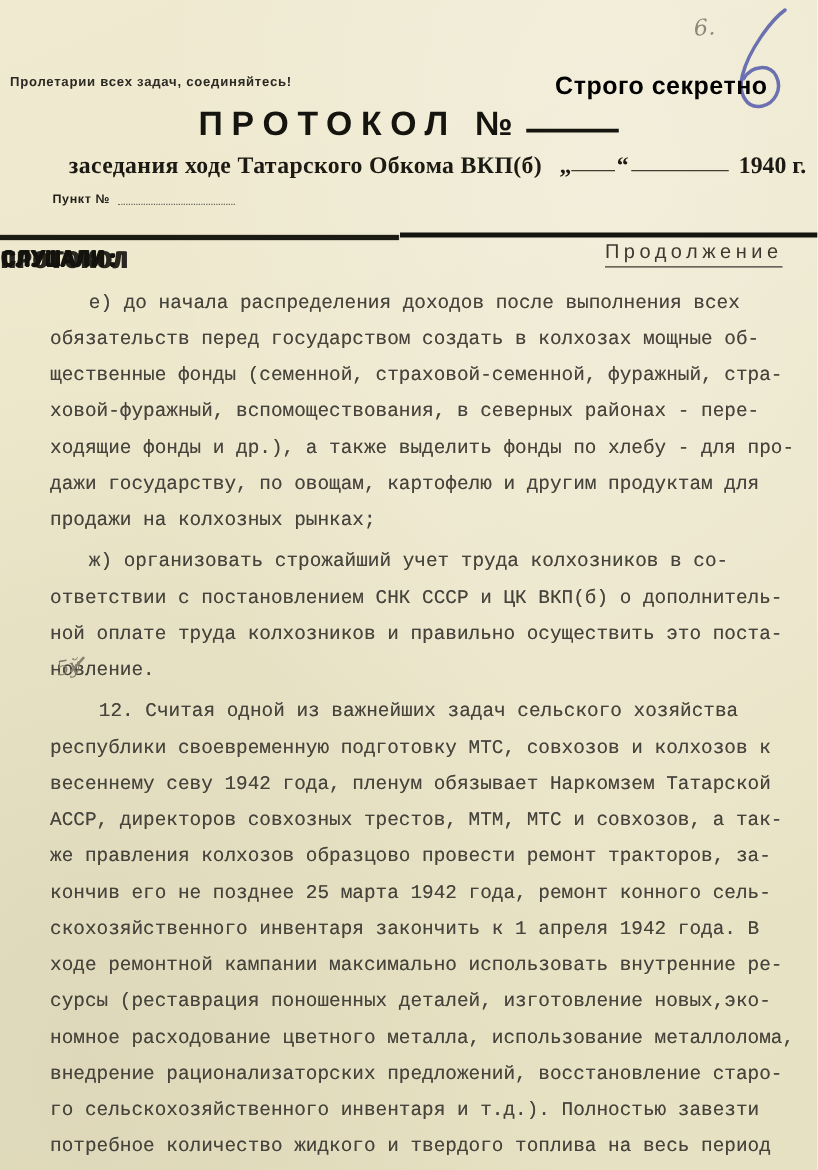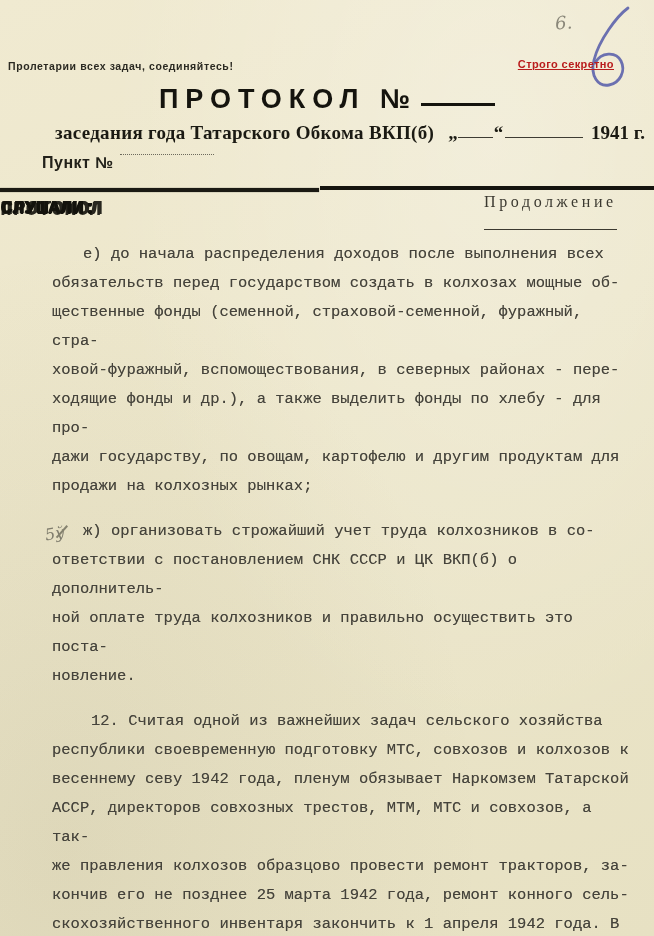--- a/index.html
+++ b/index.html
@@ -19,23 +19,22 @@
     transform:rotate(-4deg);
   }
   .ink-six{position:absolute;left:583px;top:3px;}
   .slogan{
     position:absolute;left:8px;top:60px;
     font-size:10.5px;font-weight:bold;letter-spacing:0.6px;
     color:#2b2a22;
   }
   .classification{
     position:absolute;right:40px;top:58px;
-    font-size:11px;font-weight:bold;letter-spacing:0.4px;
-    color:#b91c1c;
-    text-decoration:underline;
+    font-size:20px;font-weight:bold;letter-spacing:0.4px;
+    color:#000000;
   }
   .title-row{
     position:absolute;left:0;top:84px;width:654px;
     display:flex;justify-content:center;align-items:baseline;
   }
   .title-main{
     font-size:27px;font-weight:bold;letter-spacing:7px;
     color:#15140e;
   }
   .title-no-blank{
@@ -49,22 +48,22 @@
     display:flex;align-items:baseline;white-space:nowrap;
   }
   .subtitle-prefix{letter-spacing:0.3px;}
   .q-open{margin-left:14px;}
   .date-blank-1{display:inline-block;width:38px;border-bottom:1.6px solid #3e3c33;height:1px;transform:translateY(-1px);}
   .q-close{margin-left:1px;}
   .date-blank-2{display:inline-block;width:84px;border-bottom:1.6px solid #3e3c33;height:1px;margin-left:2px;transform:translateY(-1px);}
   .year{margin-left:8px;}
   .punkt-row{
     position:absolute;left:42px;top:154px;
-    font-size:16px;font-weight:bold;color:#22211a;
-    display:flex;align-items:flex-start;letter-spacing:0.5px;
+    font-size:10px;font-weight:bold;color:#22211a;
+    display:flex;align-items:flex-end;letter-spacing:0.5px;
   }
   .punkt-blank{display:inline-block;width:94px;border-bottom:1.5px dotted #6d6a5c;height:1px;margin-left:6px;transform:translateY(-1px);}
   .rule{position:absolute;left:0;top:185px;width:654px;height:8px;}
   .rule .seg-left{position:absolute;left:0;top:3px;width:319px;height:4px;background:#1b1a13;box-shadow:0 0 1px #1b1a13;}
   .rule .seg-right{position:absolute;left:320px;top:1px;width:334px;height:3.5px;background:#15140e;}
   .struck-wrap{
     position:absolute;left:1px;top:197px;height:20px;
     font-family:"Liberation Mono","DejaVu Sans Mono",monospace;
     font-size:19px;font-weight:bold;color:#14130d;
   }
@@ -73,31 +72,31 @@
     letter-spacing:0.5px;
   }
   .struck-x{
     position:absolute;left:0;top:1px;letter-spacing:1.4px;
     color:#14130d;opacity:0.9;
     text-shadow:0.8px 0 #14130d,-0.8px 0.5px #14130d;
     transform:scaleY(1.05);
   }
   .continuation{
     position:absolute;left:484px;top:193px;
-    font-family:Liberation Serif, serif;
+    font-family:Liberation Sans, sans-serif;
     font-size:16px;letter-spacing:3.6px;color:#3b3930;
-    border-bottom:1.6px solid #3b3930;padding-bottom:18px;
+    border-bottom:1.6px solid #3b3930;padding-bottom:2px;
   }
   .doc-body{
     position:absolute;left:36px;top:224px;width:610px;
     font-family:"Liberation Mono","DejaVu Sans Mono",monospace;
     font-size:15.5px;line-height:29px;color:#45433b;
     text-shadow:0 0 0.5px rgba(69,67,59,0.55);
   }
-  .doc-body p{margin:16px;white-space:pre-line;}
+  .doc-body p{margin:4px;white-space:pre-line;}
   .indent{text-indent:31px;}
   .indent-12{text-indent:39px;}
   .margin-note{
     position:absolute;left:45px;top:524px;
     font-family:"DejaVu Serif","Liberation Serif",serif;
     font-style:italic;font-size:16px;color:#7f7c6d;
     transform:rotate(-10deg);z-index:2;
   }
   .margin-note .slash{
     position:absolute;left:9px;top:8px;width:16px;height:1.6px;
@@ -116,26 +115,26 @@
 
 <div class="slogan">Пролетарии всех задач, соединяйтесь!</div>
 <div class="classification">Строго секретно</div>
 
 <div class="title-row">
   <span class="title-main">ПРОТОКОЛ №</span>
   <span class="title-no-blank"></span>
 </div>
 
 <div class="subtitle-row">
-  <span class="subtitle-prefix">заседания года Татарского Обкома ВКП(б)</span>
+  <span class="subtitle-prefix">заседания ходе Татарского Обкома ВКП(б)</span>
   <span class="q-open">„</span>
   <span class="date-blank-1"></span>
   <span class="q-close">“</span>
   <span class="date-blank-2"></span>
-  <span class="year">1941 г.</span>
+  <span class="year">1940 г.</span>
 </div>
 
 <div class="punkt-row">
   <span>Пункт №</span>
   <span class="punkt-blank"></span>
 </div>
 
 <div class="rule">
   <div class="seg-left"></div>
   <div class="seg-right"></div>

